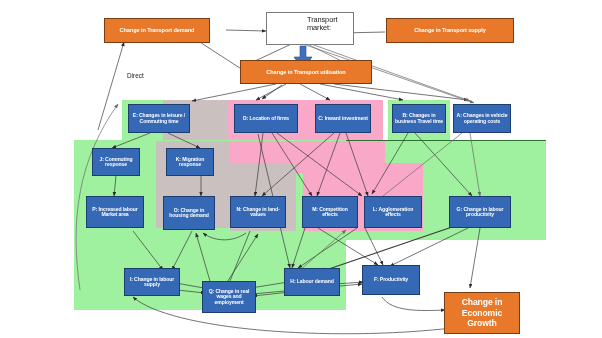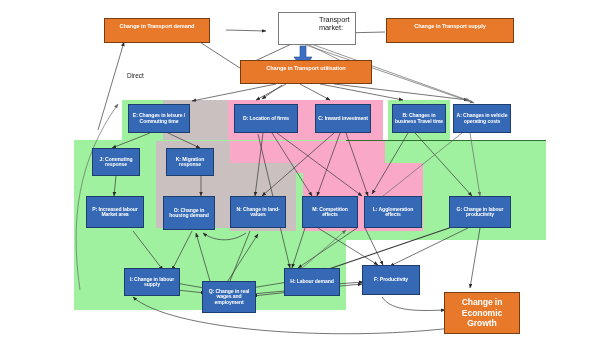--- a/index.html
+++ b/index.html
@@ -57,22 +57,22 @@
     justify-content: flex-start;
     align-items: flex-start;
     padding: 3px 4px;
     text-align: left;
   }
   
   .orange {
     background: #e8792b;
     border: 1px solid #7a3d12;
     display: flex;
-    flex-direction: row;
-    align-items: flex-start;
+    flex-direction: column;
+    align-items: center;
     padding: 3px;
   }
   .orange .cap { width: 9px; border-right: 1px solid #7a3d12; flex: 0 0 auto; }
   .orange .cap.right { border-right: none; border-left: 1px solid #7a3d12; }
   .orange .mid {
     flex: 1 1 auto;
     display: flex; align-items: center; justify-content: center;
     text-align: center;
     color: #ffffff;
     font-size: 5.6px;
@@ -233,21 +233,21 @@
 
 
   <div class="small-label" style="left:127px; top:72px;">Direct</div>
 
   <div class="node orange" style="left:104px; top:18px; width:106px; height:25px;">
     <div class="cap"></div>
     <div class="mid">Change in Transport demand</div>
     <div class="cap right"></div>
   </div>
 
-  <div class="node white-box" style="left:278px; top:12px; width:78px; height:33px;padding-left:40px;">
+  <div class="node white-box" style="left:266px; top:12px; width:88px; height:33px;padding-left:40px;">
     <span>Transport market:</span>
   </div>
 
   <div class="node orange" style="left:386px; top:18px; width:128px; height:25px;">
     <div class="cap"></div>
     <div class="mid">Change in Transport supply</div>
     <div class="cap right"></div>
   </div>
 
   <div class="node orange" style="left:240px; top:60px; width:132px; height:24px;">

